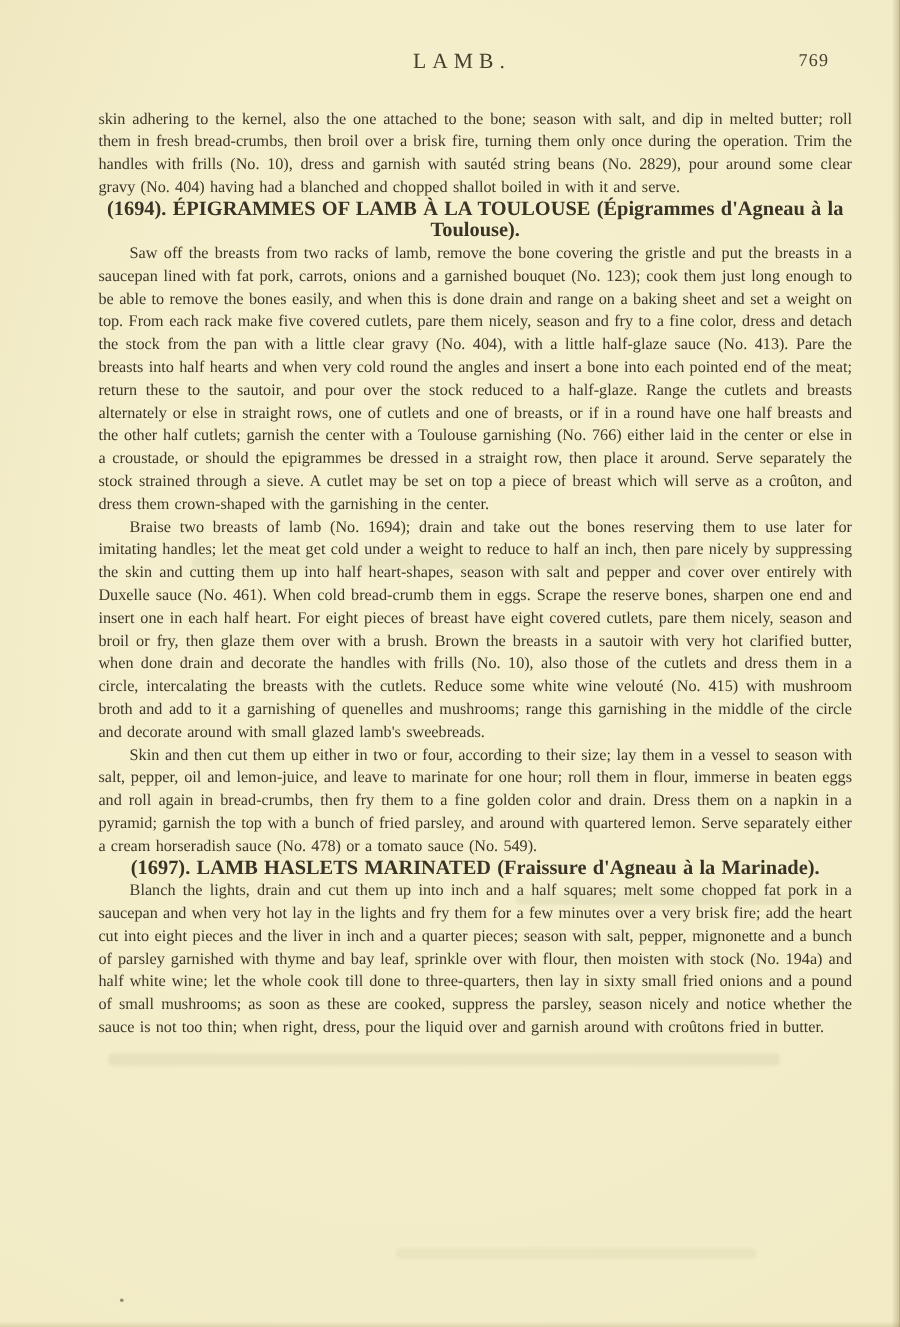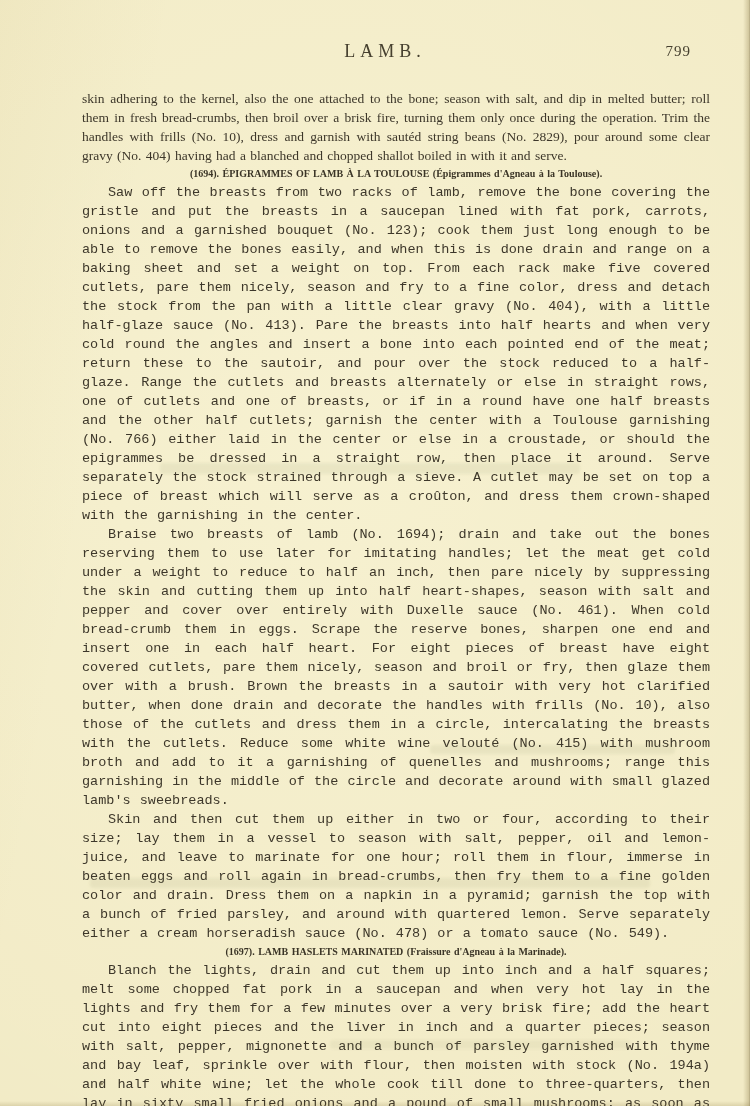--- a/index.html
+++ b/index.html
@@ -48,25 +48,25 @@
     position: absolute; top: 89px; left: 82px; width: 628px;
   }
   p.body {
     margin: 0;
     font-size: 13.5px;
     line-height: 19px;
     text-align: justify;
     word-spacing: 1px;
     color: #3d372a;
   }
-  p.indent { text-indent: 26px; font-family: Liberation Mono, monospace; }
+  p.indent { text-indent: 26px; }
   h2.heading {
     margin: 0;
     text-align: center;
-    font-size: 10px;
+    font-size: 17px;
     line-height: 18px;
     font-weight: bold;
     word-spacing: 1px;
     color: #3a3426;
   }
   .h-1694 { margin: 16px 0 9px 0; }
   .h-1695 { margin: 14px 0 9px 0; }
   .h-1696 { margin: 22px 0 9px 0; padding: 0 24px; }
   .h-1697 { margin: 12px 0 9px 0; }
   
@@ -87,21 +87,21 @@
     background: rgba(70, 58, 30, 0.55);
   }
 </style>
 </head>
 <body>
 
 <div class="page">
 
   <div class="running-head">
     <div class="head-title">LAMB.</div>
-    <div class="page-number">799</div>
+    <div class="page-number">769</div>
   </div>
 
   <div class="content">
 
     <p class="body">skin adhering to the kernel, also the one attached to the bone; season with salt, and dip in melted butter; roll them in fresh bread-crumbs, then broil over a brisk fire, turning them only once during the operation.  Trim the handles with frills (No. 10), dress and garnish with sautéd string beans (No. 2829), pour around some clear gravy (No. 404) having had a blanched and chopped shallot boiled in with it and serve.</p>
 
     <h2 class="heading h-1694">(1694). ÉPIGRAMMES OF LAMB À LA TOULOUSE (Épigrammes d'Agneau à la Toulouse).</h2>
     <p class="body indent">Saw off the breasts from two racks of lamb, remove the bone covering the gristle and put the breasts in a saucepan lined with fat pork, carrots, onions and a garnished bouquet (No. 123); cook them just long enough to be able to remove the bones easily, and when this is done drain and range on a baking sheet and set a weight on top.  From each rack make five covered cutlets, pare them nicely, season and fry to a fine color, dress and detach the stock from the pan with a little clear gravy (No. 404), with a little half-glaze sauce (No. 413).  Pare the breasts into half hearts and when very cold round the angles and insert a bone into each pointed end of the meat; return these to the sautoir, and pour over the stock reduced to a half-glaze.  Range the cutlets and breasts alternately or else in straight rows, one of cutlets and one of breasts, or if in a round have one half breasts and the other half cutlets; garnish the center with a Toulouse garnishing (No. 766) either laid in the center or else in a croustade, or should the epigrammes be dressed in a straight row, then place it around.  Serve separately the stock strained through a sieve.  A cutlet may be set on top a piece of breast which will serve as a croûton, and dress them crown-shaped with the garnishing in the center.</p>
 
     <p class="body indent">Braise two breasts of lamb (No. 1694); drain and take out the bones reserving them to use later for imitating handles; let the meat get cold under a weight to reduce to half an inch, then pare nicely by suppressing the skin and cutting them up into half heart-shapes, season with salt and pepper and cover over entirely with Duxelle sauce (No. 461).  When cold bread-crumb them in eggs.  Scrape the reserve bones, sharpen one end and insert one in each half heart.  For eight pieces of breast have eight covered cutlets, pare them nicely, season and broil or fry, then glaze them over with a brush.  Brown the breasts in a sautoir with very hot clarified butter, when done drain and decorate the handles with frills (No. 10), also those of the cutlets and dress them in a circle, intercalating the breasts with the cutlets.  Reduce some white wine velouté (No. 415) with mushroom broth and add to it a garnishing of quenelles and mushrooms; range this garnishing in the middle of the circle and decorate around with small glazed lamb's sweebreads.</p>

